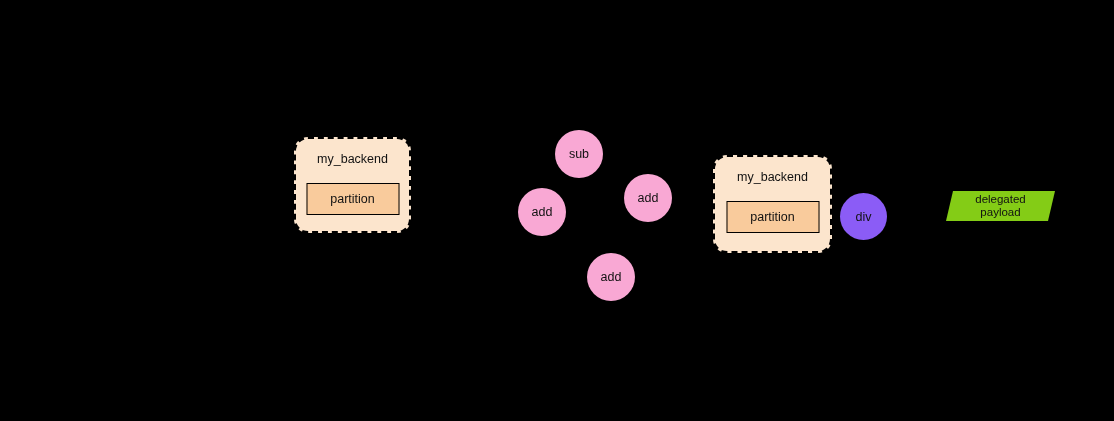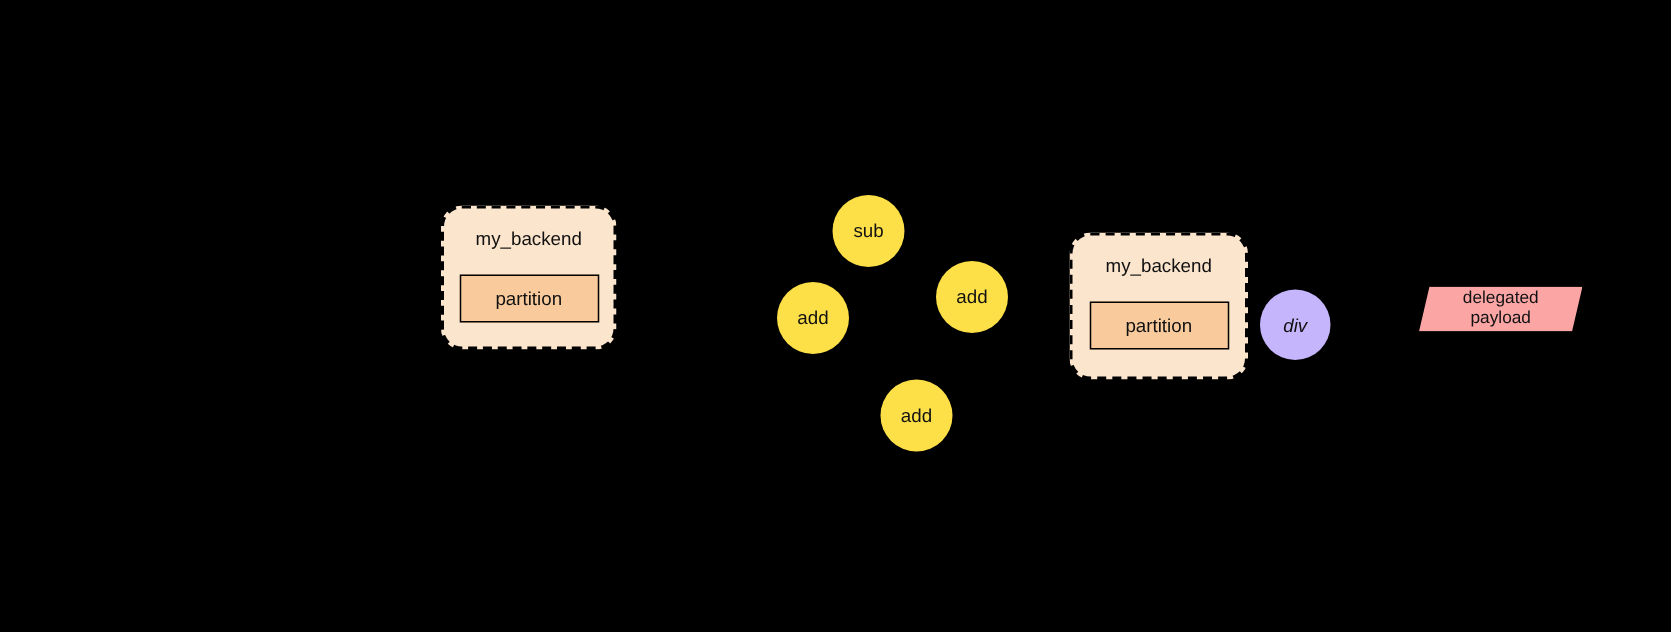--- a/index.html
+++ b/index.html
@@ -50,40 +50,39 @@
     justify-content: center;
     font-size: 12.5px;
     color: #111;
     white-space: nowrap;
   }
   .op-circle {
     position: absolute;
     width: 48px;
     height: 48px;
     border-radius: 50%;
-    background: #fde047;
+    background: #f9a8d4;
     display: flex;
     align-items: center;
     justify-content: center;
     font-size: 12.5px;
     color: #111;
   }
   .op-circle.white {
     width: 47px;
     height: 47px;
-    background: #c4b5fd;
-    font-style: italic;
+    background: #8b5cf6;
   }
   .payload {
     position: absolute;
     left: 946px;
     top: 191px;
     width: 109px;
     height: 30px;
-    background: #fca5a5;
+    background: #84cc16;
     clip-path: polygon(7px 0, 109px 0, 102px 30px, 0 30px);
     display: flex;
     flex-direction: column;
     align-items: center;
     justify-content: center;
     text-align: center;
     font-size: 11.5px;
     line-height: 13px;
     color: #111;
   }

